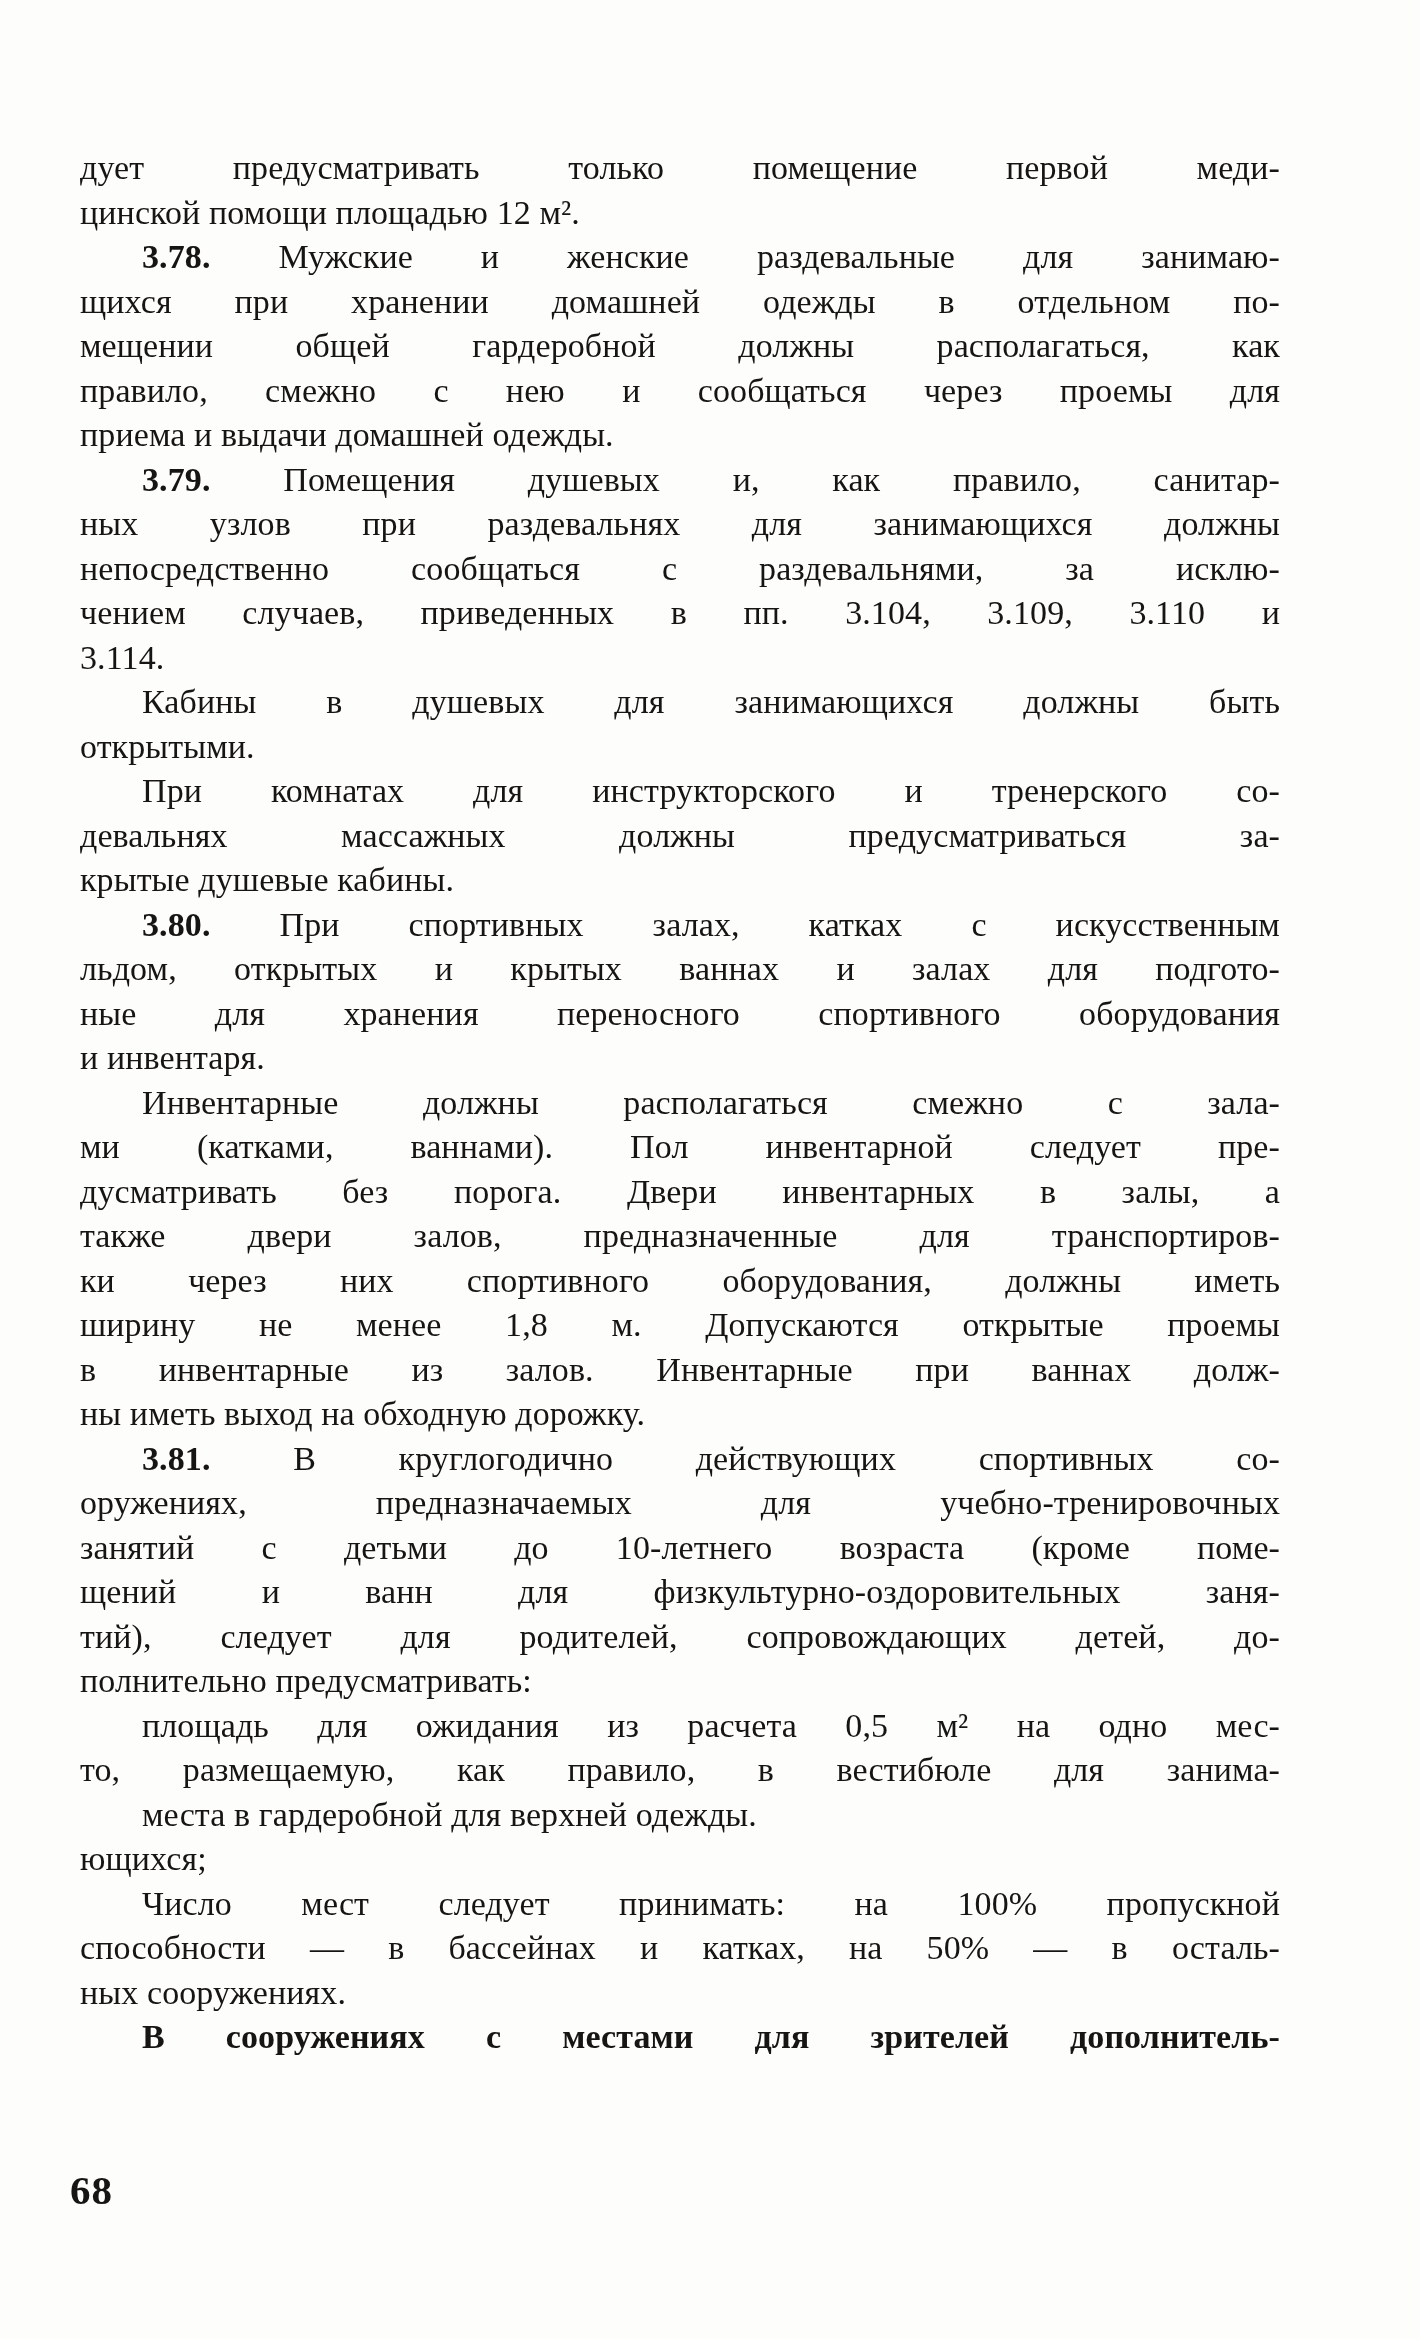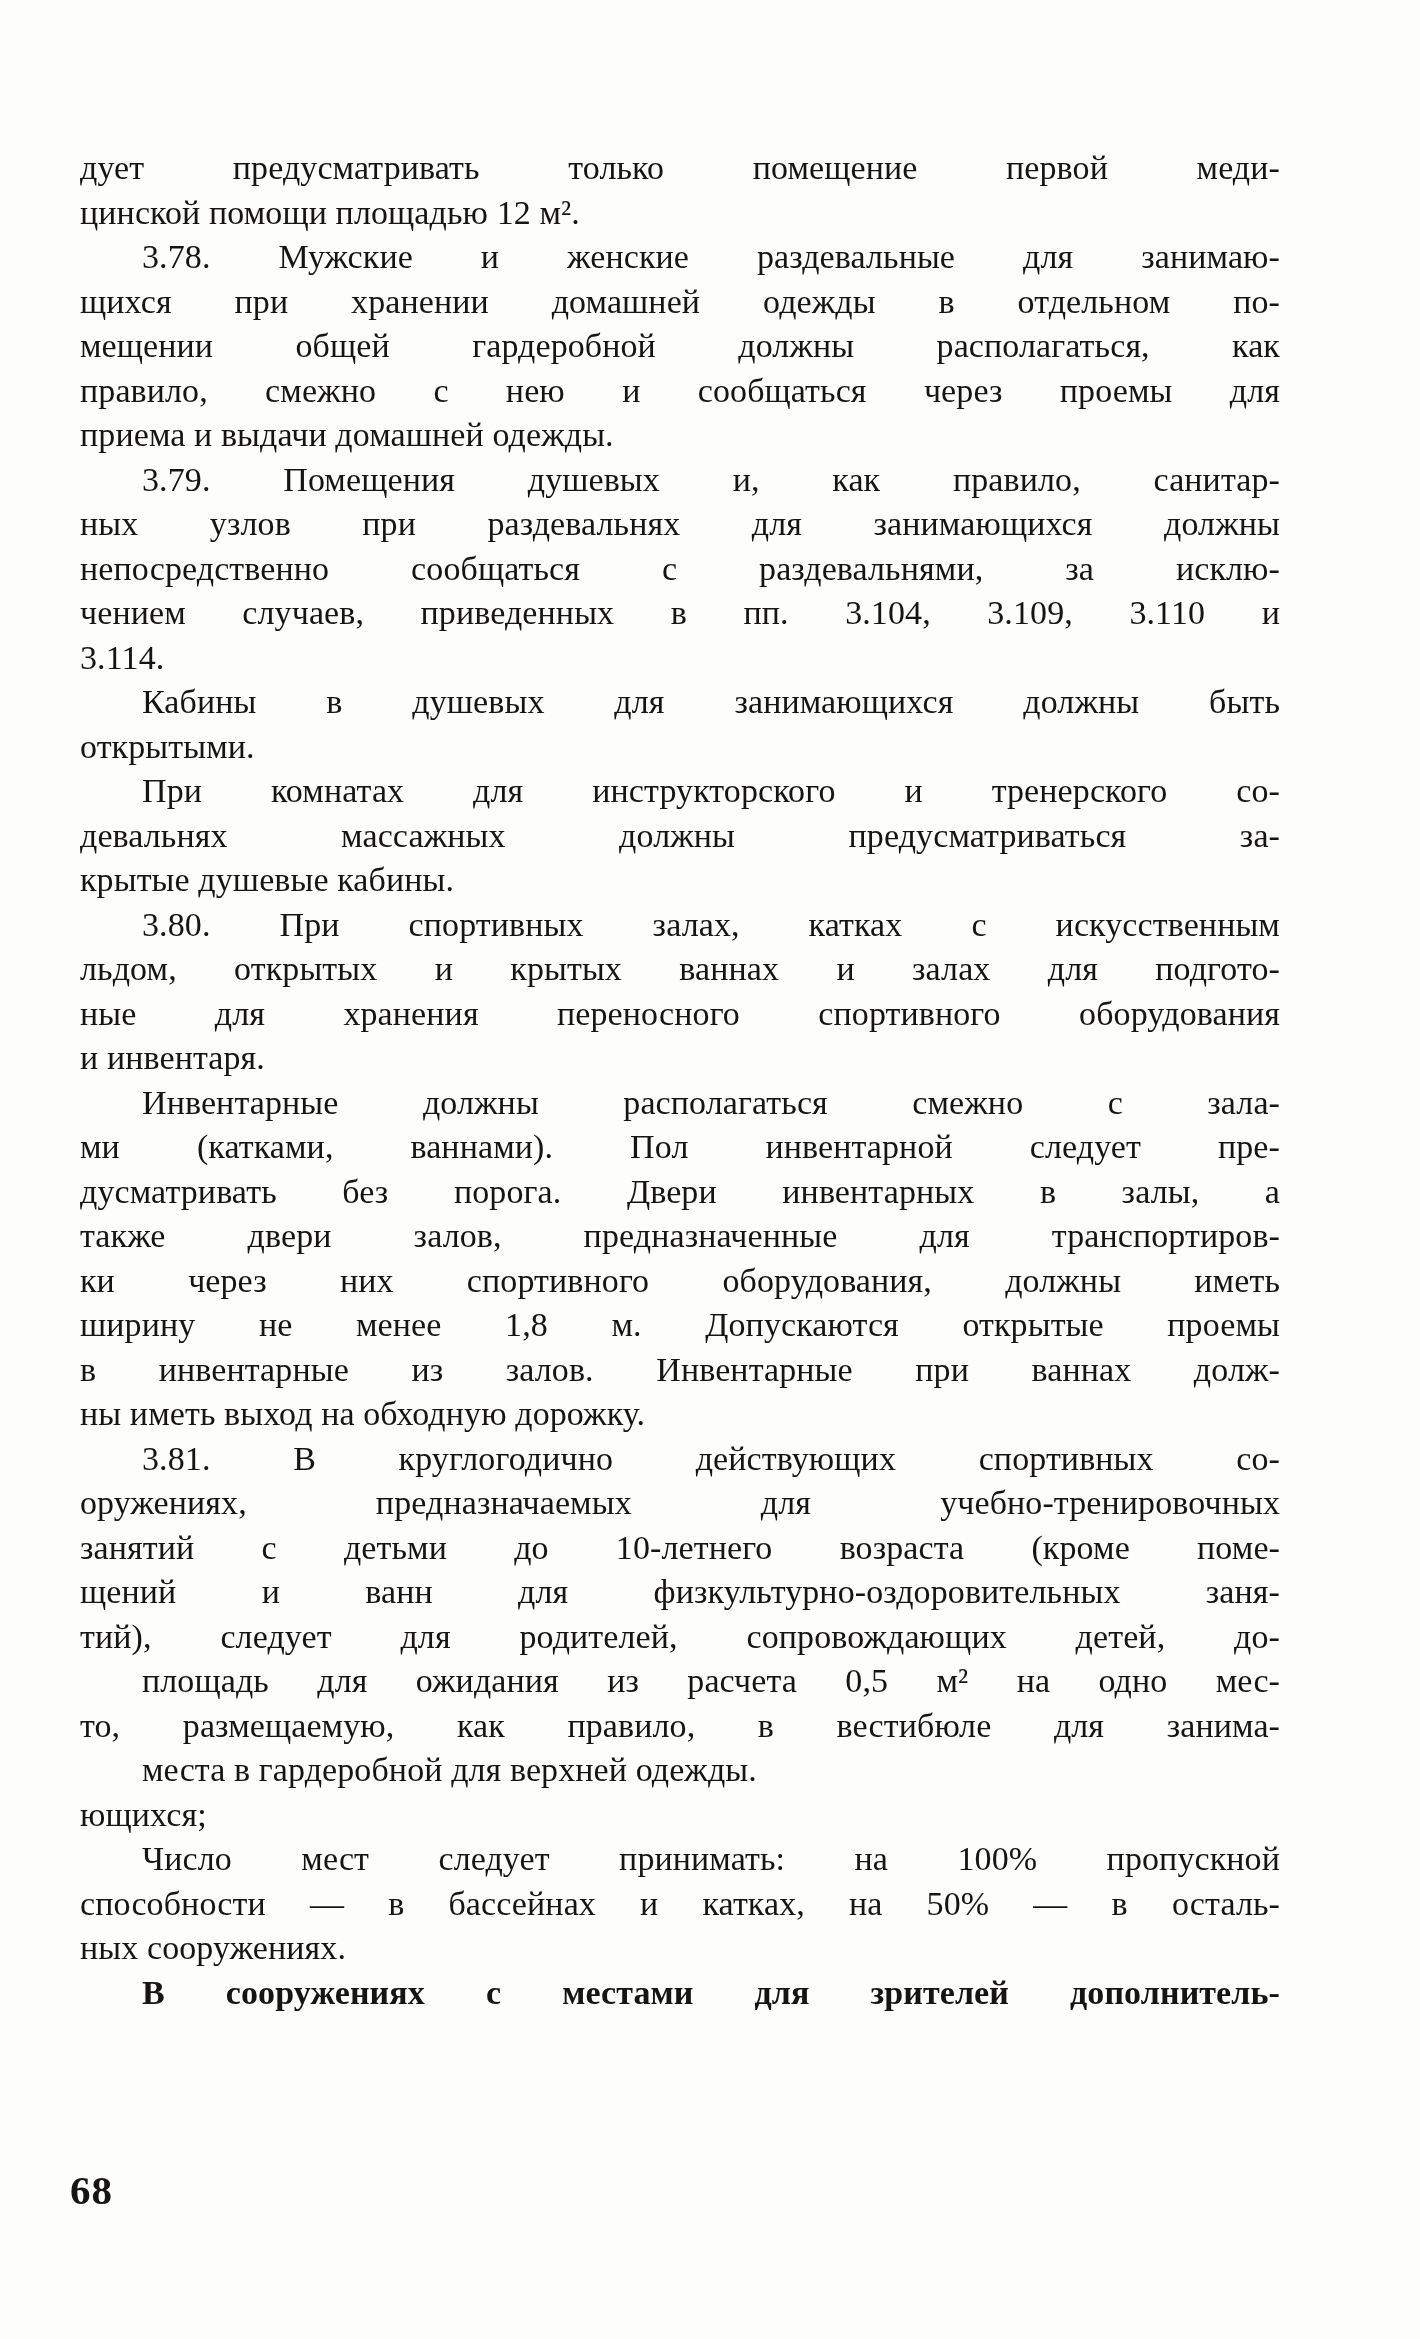--- a/index.html
+++ b/index.html
@@ -24,21 +24,21 @@
     height: 44.5px;
     text-align: justify;
     text-align-last: justify;
     white-space: nowrap;
     white-space: normal;
     letter-spacing: 0.1px;
   }
   .line.end { text-align-last: left; }
   .line.ind { text-indent: 62px; }
   .line.bold { font-weight: bold; }
-  .b { font-weight: normal; }
+  .b { font-weight: bold; }
   .page-number {
     position: absolute;
     left: 70px;
     top: 2148px;
     font-size: 41px;
     line-height: 44px;
     font-weight: bold;
     letter-spacing: 1px;
     margin-top: 20px;
   }
@@ -75,20 +75,21 @@
     <div class="line">также двери залов, предназначенные для транспортиров-</div>
     <div class="line">ки через них спортивного оборудования, должны иметь</div>
     <div class="line">ширину не менее 1,8 м. Допускаются открытые проемы</div>
     <div class="line">в инвентарные из залов. Инвентарные при ваннах долж-</div>
     <div class="line end">ны иметь выход на обходную дорожку.</div>
     <div class="line ind"><span class="b">3.81.</span> <span>В круглогодично действующих спортивных со-</span></div>
     <div class="line">оружениях, предназначаемых для учебно-тренировочных</div>
     <div class="line">занятий с детьми до 10-летнего возраста (кроме поме-</div>
     <div class="line">щений и ванн для физкультурно-оздоровительных заня-</div>
     <div class="line">тий), следует для родителей, сопровождающих детей, до-</div>
+    <div class="line end">полнительно предусматривать:</div>
     <div class="line ind">площадь для ожидания из расчета 0,5 м² на одно мес-</div>
     <div class="line">то, размещаемую, как правило, в вестибюле для занима-</div>
     <div class="line ind end">места в гардеробной для верхней одежды.</div>
     <div class="line end">ющихся;</div>
     <div class="line ind">Число мест следует принимать: на 100% пропускной</div>
     <div class="line">способности — в бассейнах и катках, на 50% — в осталь-</div>
     <div class="line end">ных сооружениях.</div>
     <div class="line ind bold">В сооружениях с местами для зрителей дополнитель-</div>
   </div>
   <div class="page-number">68</div>

